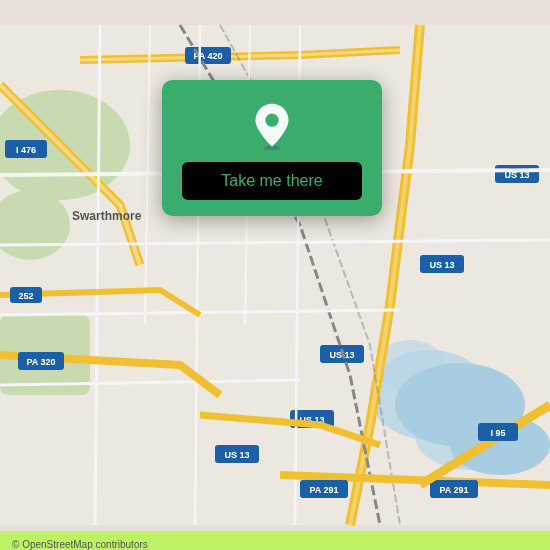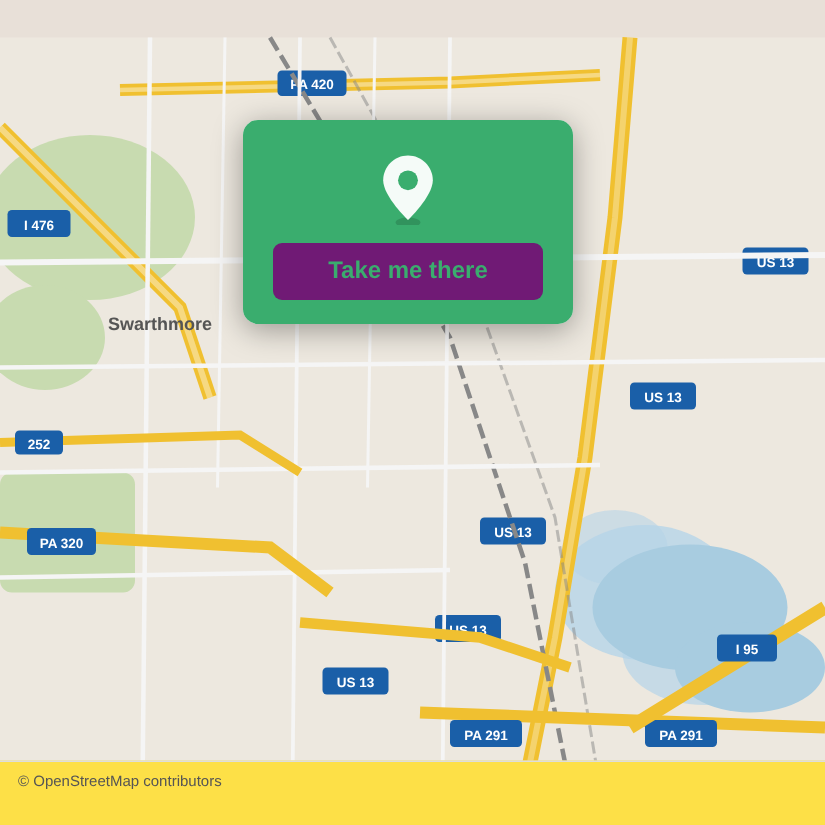--- a/index.html
+++ b/index.html
@@ -51,40 +51,40 @@
       padding: 22px 20px 16px 20px;
     }
 
     #location-pin {
       width: 48px;
       height: 48px;
       margin-bottom: 8px;
     }
 
     #take-me-there-btn {
-      background: #701a75;
+      background: #000000;
       color: #3aad6e;
       border: none;
       border-radius: 6px;
       padding: 10px 28px;
       font-size: 16px;
-      font-weight: bold;
+      font-weight: normal;
       cursor: pointer;
       margin-top: 4px;
       width: 100%;
     }
 
     
     #bottom-bar {
       position: absolute;
       bottom: 0;
       left: 0;
       width: 100%;
-      background: #fde047;
-      padding: 8px 12px 23px 12px;
+      background: #bef264;
+      padding: 8px 12px 0 12px;
       display: flex;
       align-items: center;
       justify-content: space-between;
       border-top: 1px solid #ddd;
     }
 
     #bottom-left {
       display: flex;
       flex-direction: column;
     }

